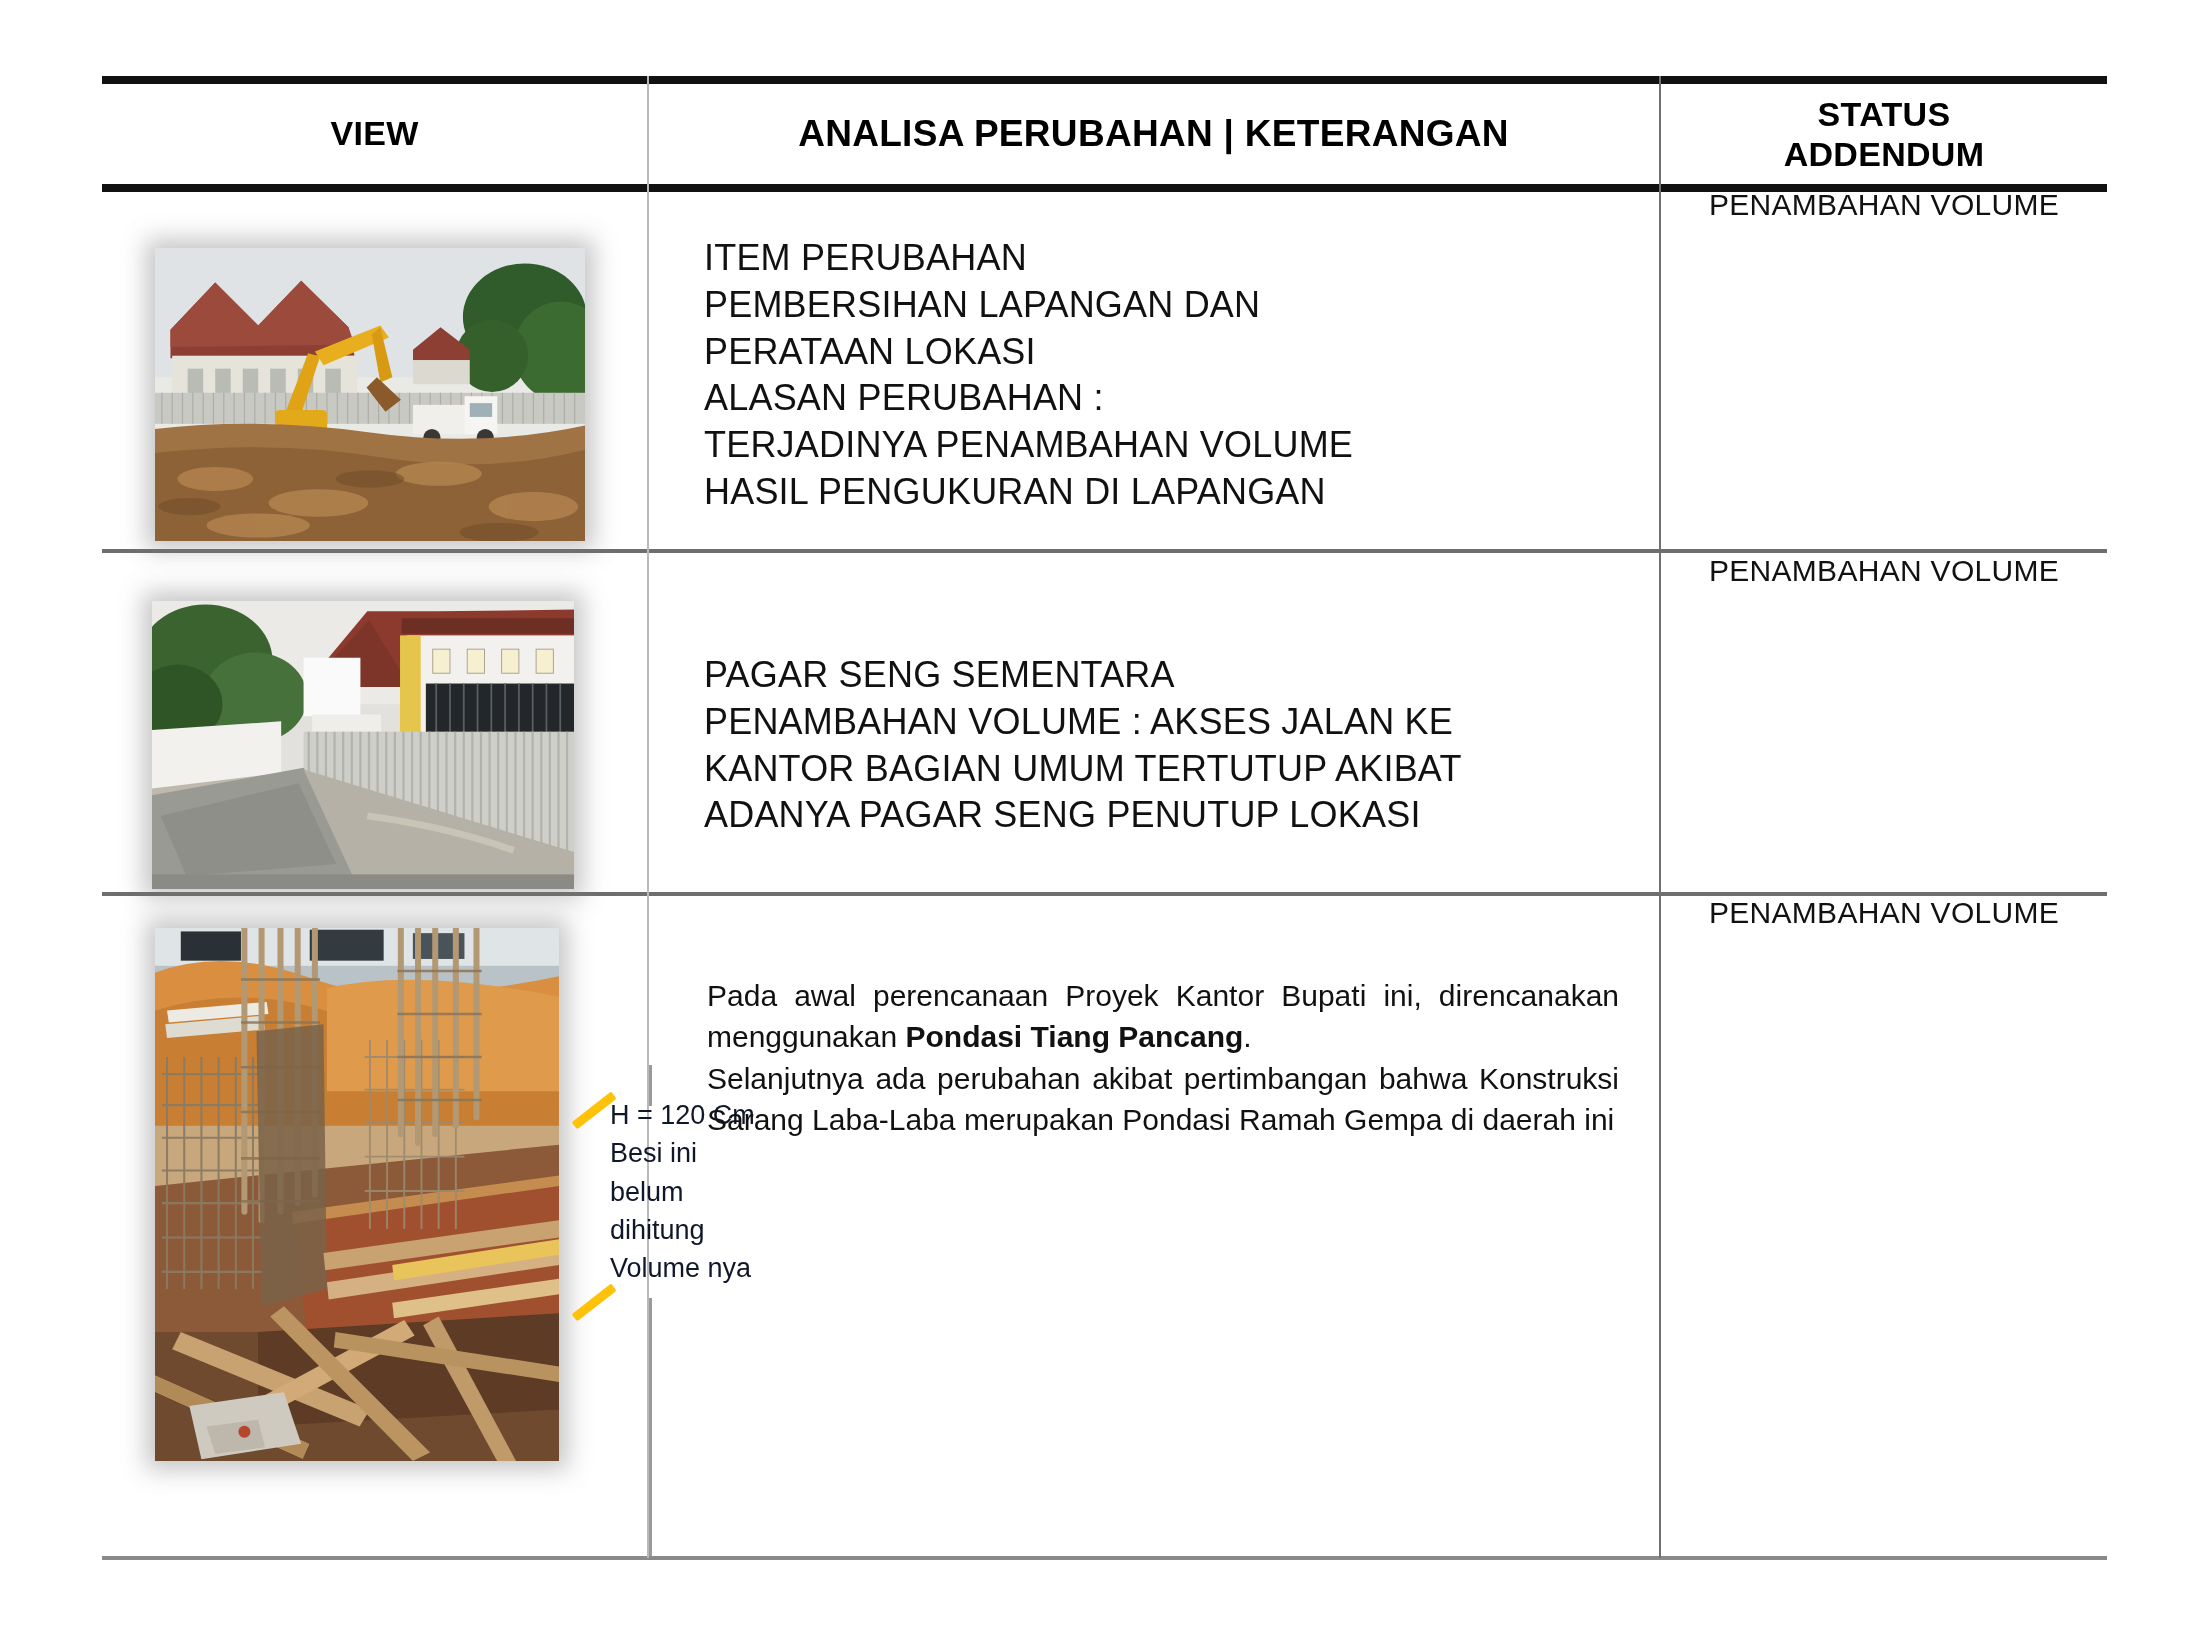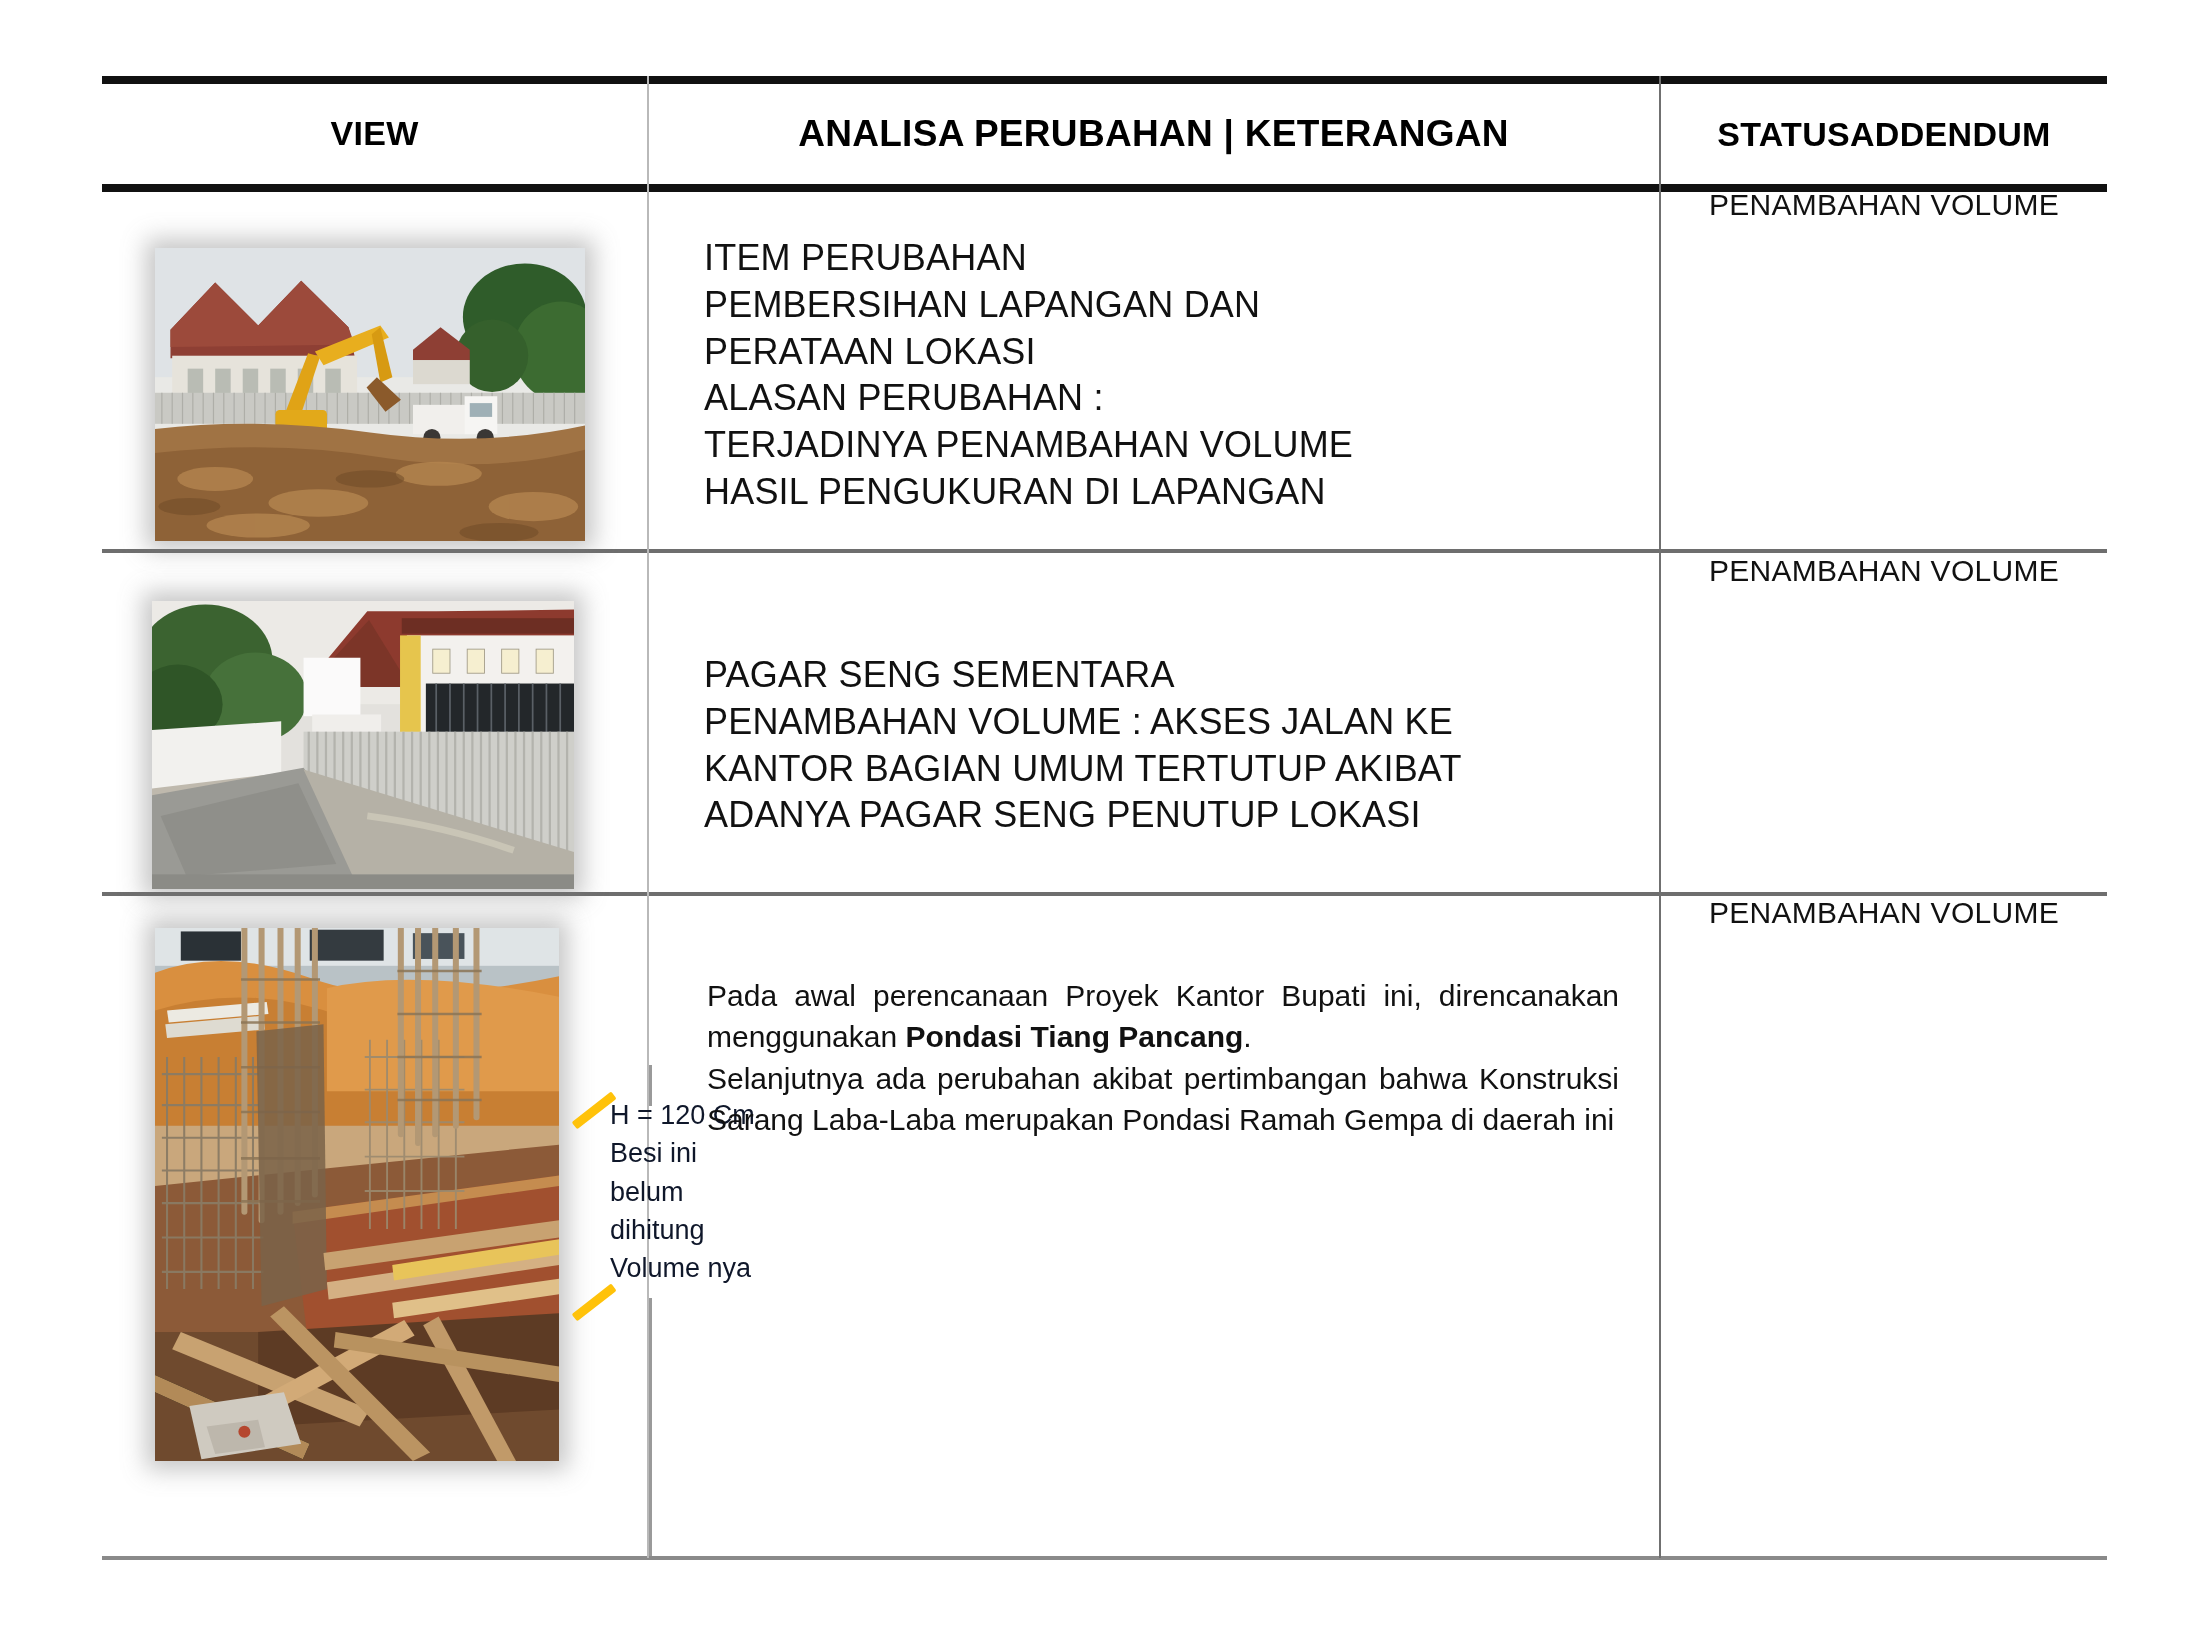--- a/index.html
+++ b/index.html
@@ -30,21 +30,21 @@
   .vline{position:absolute;width:1.7px;background:#b9b9b9;}
   .vline-a{left:545px;top:0px;height:1482px;}
   .vline-b{left:1557px;top:0px;height:1482px;background:#707070;}
 
   
   .hdr{position:absolute;top:6.9px;height:102px;left:0;right:0;}
   .hdr-cell{position:absolute;top:0;height:102px;display:flex;align-items:center;justify-content:center;
             text-align:center;font-weight:bold;letter-spacing:0.3px;}
   .hdr-view{left:0;width:545px;font-size:34px;}
   .hdr-analisa{left:546px;width:1011px;font-size:37px;}
-  .hdr-status{left:1559px;width:446px;font-size:34px;line-height:1.18;flex-direction:row;}
+  .hdr-status{left:1559px;width:446px;font-size:34px;line-height:1.18;flex-direction:column;}
 
   
   .cell{position:absolute;}
 
   
   .txt-block{font-size:36px;line-height:1.30;color:#111;letter-spacing:0.2px;white-space:pre-line;}
   .txt-r1{left:602px;top:159px;width:938px;}
   .txt-r2{left:602px;top:576px;width:946px;}
 
   .para{

